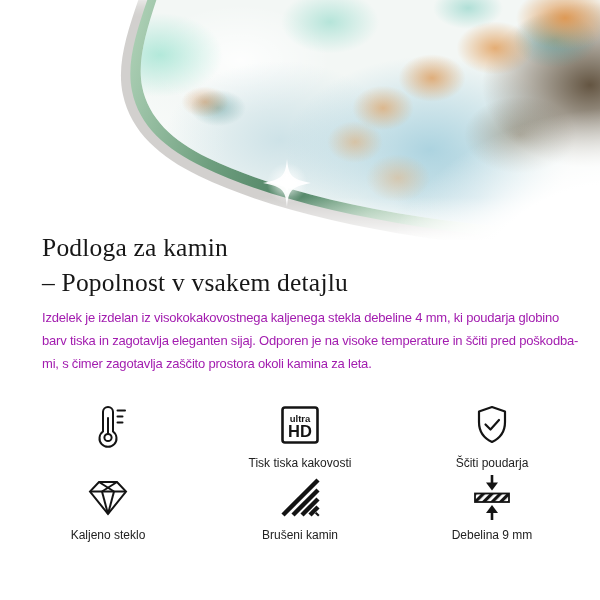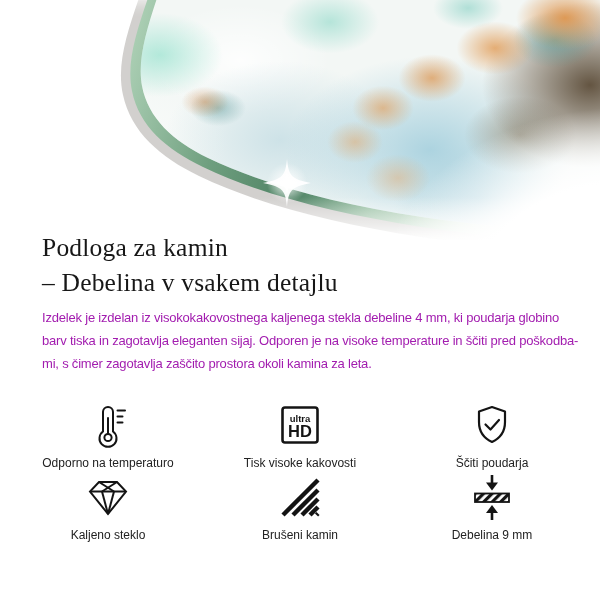--- a/index.html
+++ b/index.html
@@ -76,49 +76,48 @@
     <div class="sparkle">
       <div class="glow"></div>
       <svg width="52" height="52" viewBox="0 0 52 52">
         <path d="M26 2 C27.5 18 30 22.5 50 26 C30 29.5 27.5 34 26 50 C24.5 34 22 29.5 2 26 C22 22.5 24.5 18 26 2 Z" fill="#ffffff" opacity="0.95"></path>
         <path d="M26 14 C26.8 22 28.5 24.2 38 26 C28.5 27.8 26.8 30 26 38 C25.2 30 23.5 27.8 14 26 C23.5 24.2 25.2 22 26 14 Z" fill="#ffffff"></path>
       </svg>
     </div>
   </div>
 
   <h1 class="title">Podloga za kamin
-– Debelina v vsakem detajlu</h1>
+– Popolnost v vsakem detajlu</h1>
 
   <p class="desc">Izdelek je izdelan iz visokokakovostnega kaljenega stekla debeline 4 mm, ki poudarja globino
 barv tiska in zagotavlja eleganten sijaj. Odporen je na visoke temperature in ščiti pred poškodba-
 mi, s čimer zagotavlja zaščito prostora okoli kamina za leta.</p>
 
   <div class="features-row row-1">
     <div class="feature">
       <div class="icon-wrap">
         <svg width="48" height="48" viewBox="0 0 48 48" fill="none" stroke="#141414" stroke-width="2" stroke-linecap="round">
           <path d="M19,11 a5,5 0 0 1 10,0 V30.5 a8.5,8.5 0 1 1 -10,0 Z"></path>
           <circle cx="24" cy="36.5" r="3.6"></circle>
           <path d="M24,32.5 V17"></path>
           <path d="M33.5,9.5 h7.5"></path>
           <path d="M33.5,15.5 h5"></path>
           <path d="M33.5,21.5 h5"></path>
         </svg>
       </div>
-      <span class="feature-label">Odporno na temperaturo</span>
     </div>
     <div class="feature">
       <div class="icon-wrap">
         <svg width="48" height="48" viewBox="0 0 48 48">
           <rect x="6.5" y="6.5" width="35" height="35" rx="2.5" fill="none" stroke="#141414" stroke-width="2.6"></rect>
           <text x="24" y="20.5" text-anchor="middle" font-family="Liberation Sans, sans-serif" font-size="9.5" font-weight="600" fill="#141414">ultra</text>
           <text x="24" y="36" text-anchor="middle" font-family="Liberation Sans, sans-serif" font-size="16.5" font-weight="800" fill="#141414">HD</text>
         </svg>
       </div>
-      <span class="feature-label">Tisk visoke kakovosti</span>
+      <span class="feature-label">Tisk tiska kakovosti</span>
     </div>
     <div class="feature">
       <div class="icon-wrap">
         <svg width="48" height="48" viewBox="0 0 48 48" fill="none" stroke="#141414" stroke-width="2.2" stroke-linejoin="round" stroke-linecap="round">
           <path d="M24,6 L37,10.5 V21 C37,31 31.5,37.5 24,41 C16.5,37.5 11,31 11,21 V10.5 Z"></path>
           <path d="M17.5,23.5 L22.5,28.5 L31,19"></path>
         </svg>
       </div>
       <span class="feature-label">Ščiti poudarja</span>
     </div>

